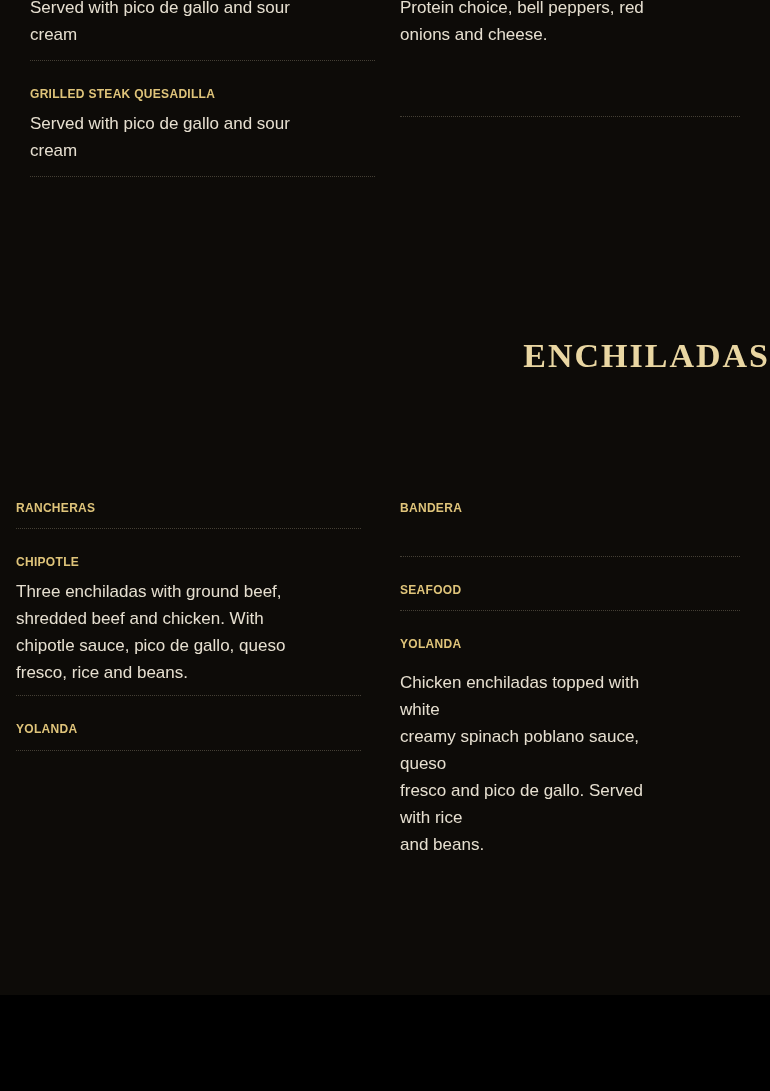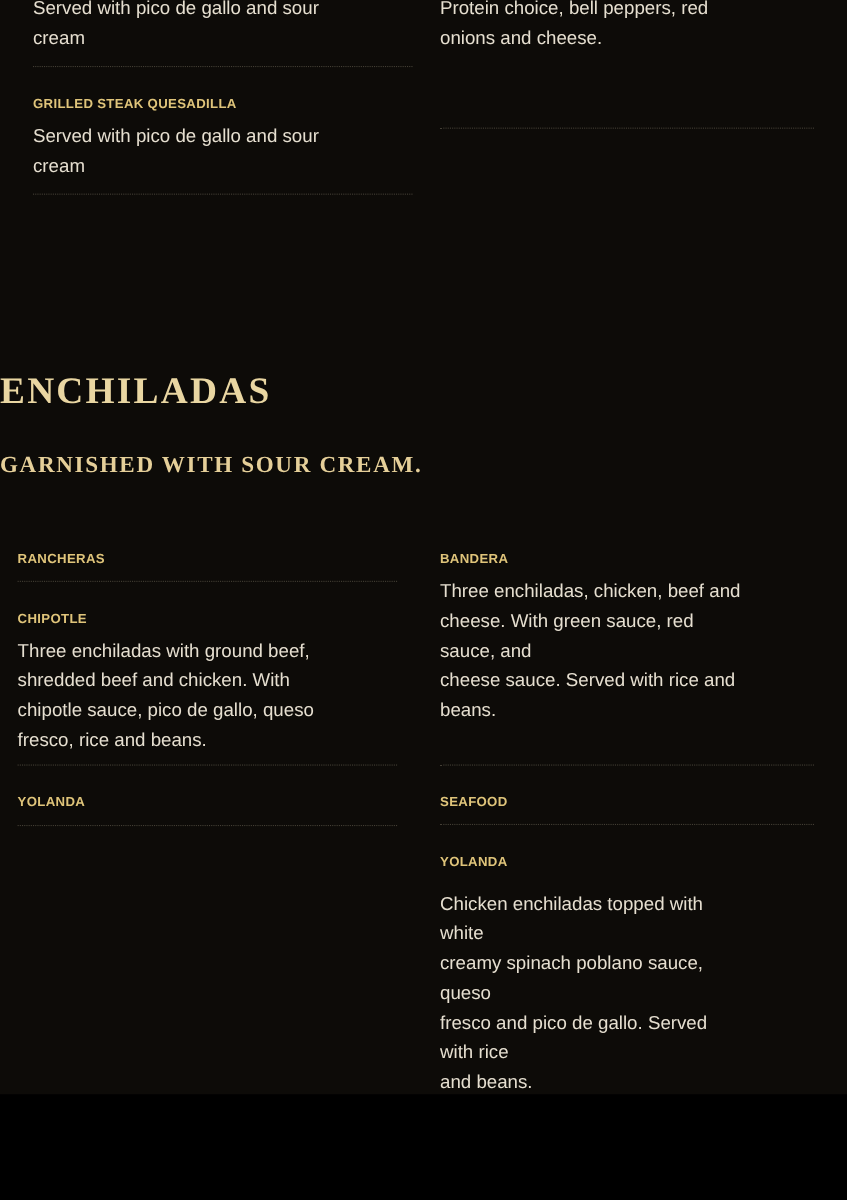--- a/index.html
+++ b/index.html
@@ -35,21 +35,21 @@
   .divider {
     height: 0;
     border-top: 1px dotted rgba(195, 184, 160, 0.30);
   }
 
   .section-head {
     position: absolute;
     left: 0;
     top: 338px;
     width: 770px;
-    text-align: left;
+    text-align: right;
   }
   .section-title {
     margin: 0;
     font-family: "Liberation Serif", serif;
     font-weight: 700;
     font-size: 34px;
     line-height: 36px;
     letter-spacing: 2px;
     color: #e9d6a2;
   }
@@ -89,21 +89,20 @@
   </div>
 
   <div class="col top-right">
     <p class="desc">Protein choice, bell peppers, red
 onions and cheese.</p>
     <div class="divider mt68"></div>
   </div>
 
   <div class="section-head">
     <h1 class="section-title">ENCHILADAS</h1>
-    <h2 class="section-subtitle">GARNISHED WITH SOUR CREAM.</h2>
   </div>
 
   <div class="col menu-left">
     <div>
       <h3 class="item-name">RANCHERAS</h3>
     </div>
     <div class="divider mt8"></div>
 
     <div>
       <h3 class="item-name mt22">CHIPOTLE</h3>
@@ -116,25 +115,20 @@
 
     <div>
       <h3 class="item-name mt22">YOLANDA</h3>
     </div>
     <div class="divider mt9"></div>
   </div>
 
   <div class="col menu-right">
     <div>
       <h3 class="item-name">BANDERA</h3>
-      <p class="desc">Three enchiladas, chicken, beef and
-cheese. With green sauce, red
-sauce, and
-cheese sauce. Served with rice and
-beans.</p>
     </div>
     <div class="divider mt36"></div>
 
     <div>
       <h3 class="item-name mt22">SEAFOOD</h3>
     </div>
     <div class="divider mt8"></div>
 
     <div>
       <h3 class="item-name mt22">YOLANDA</h3>

